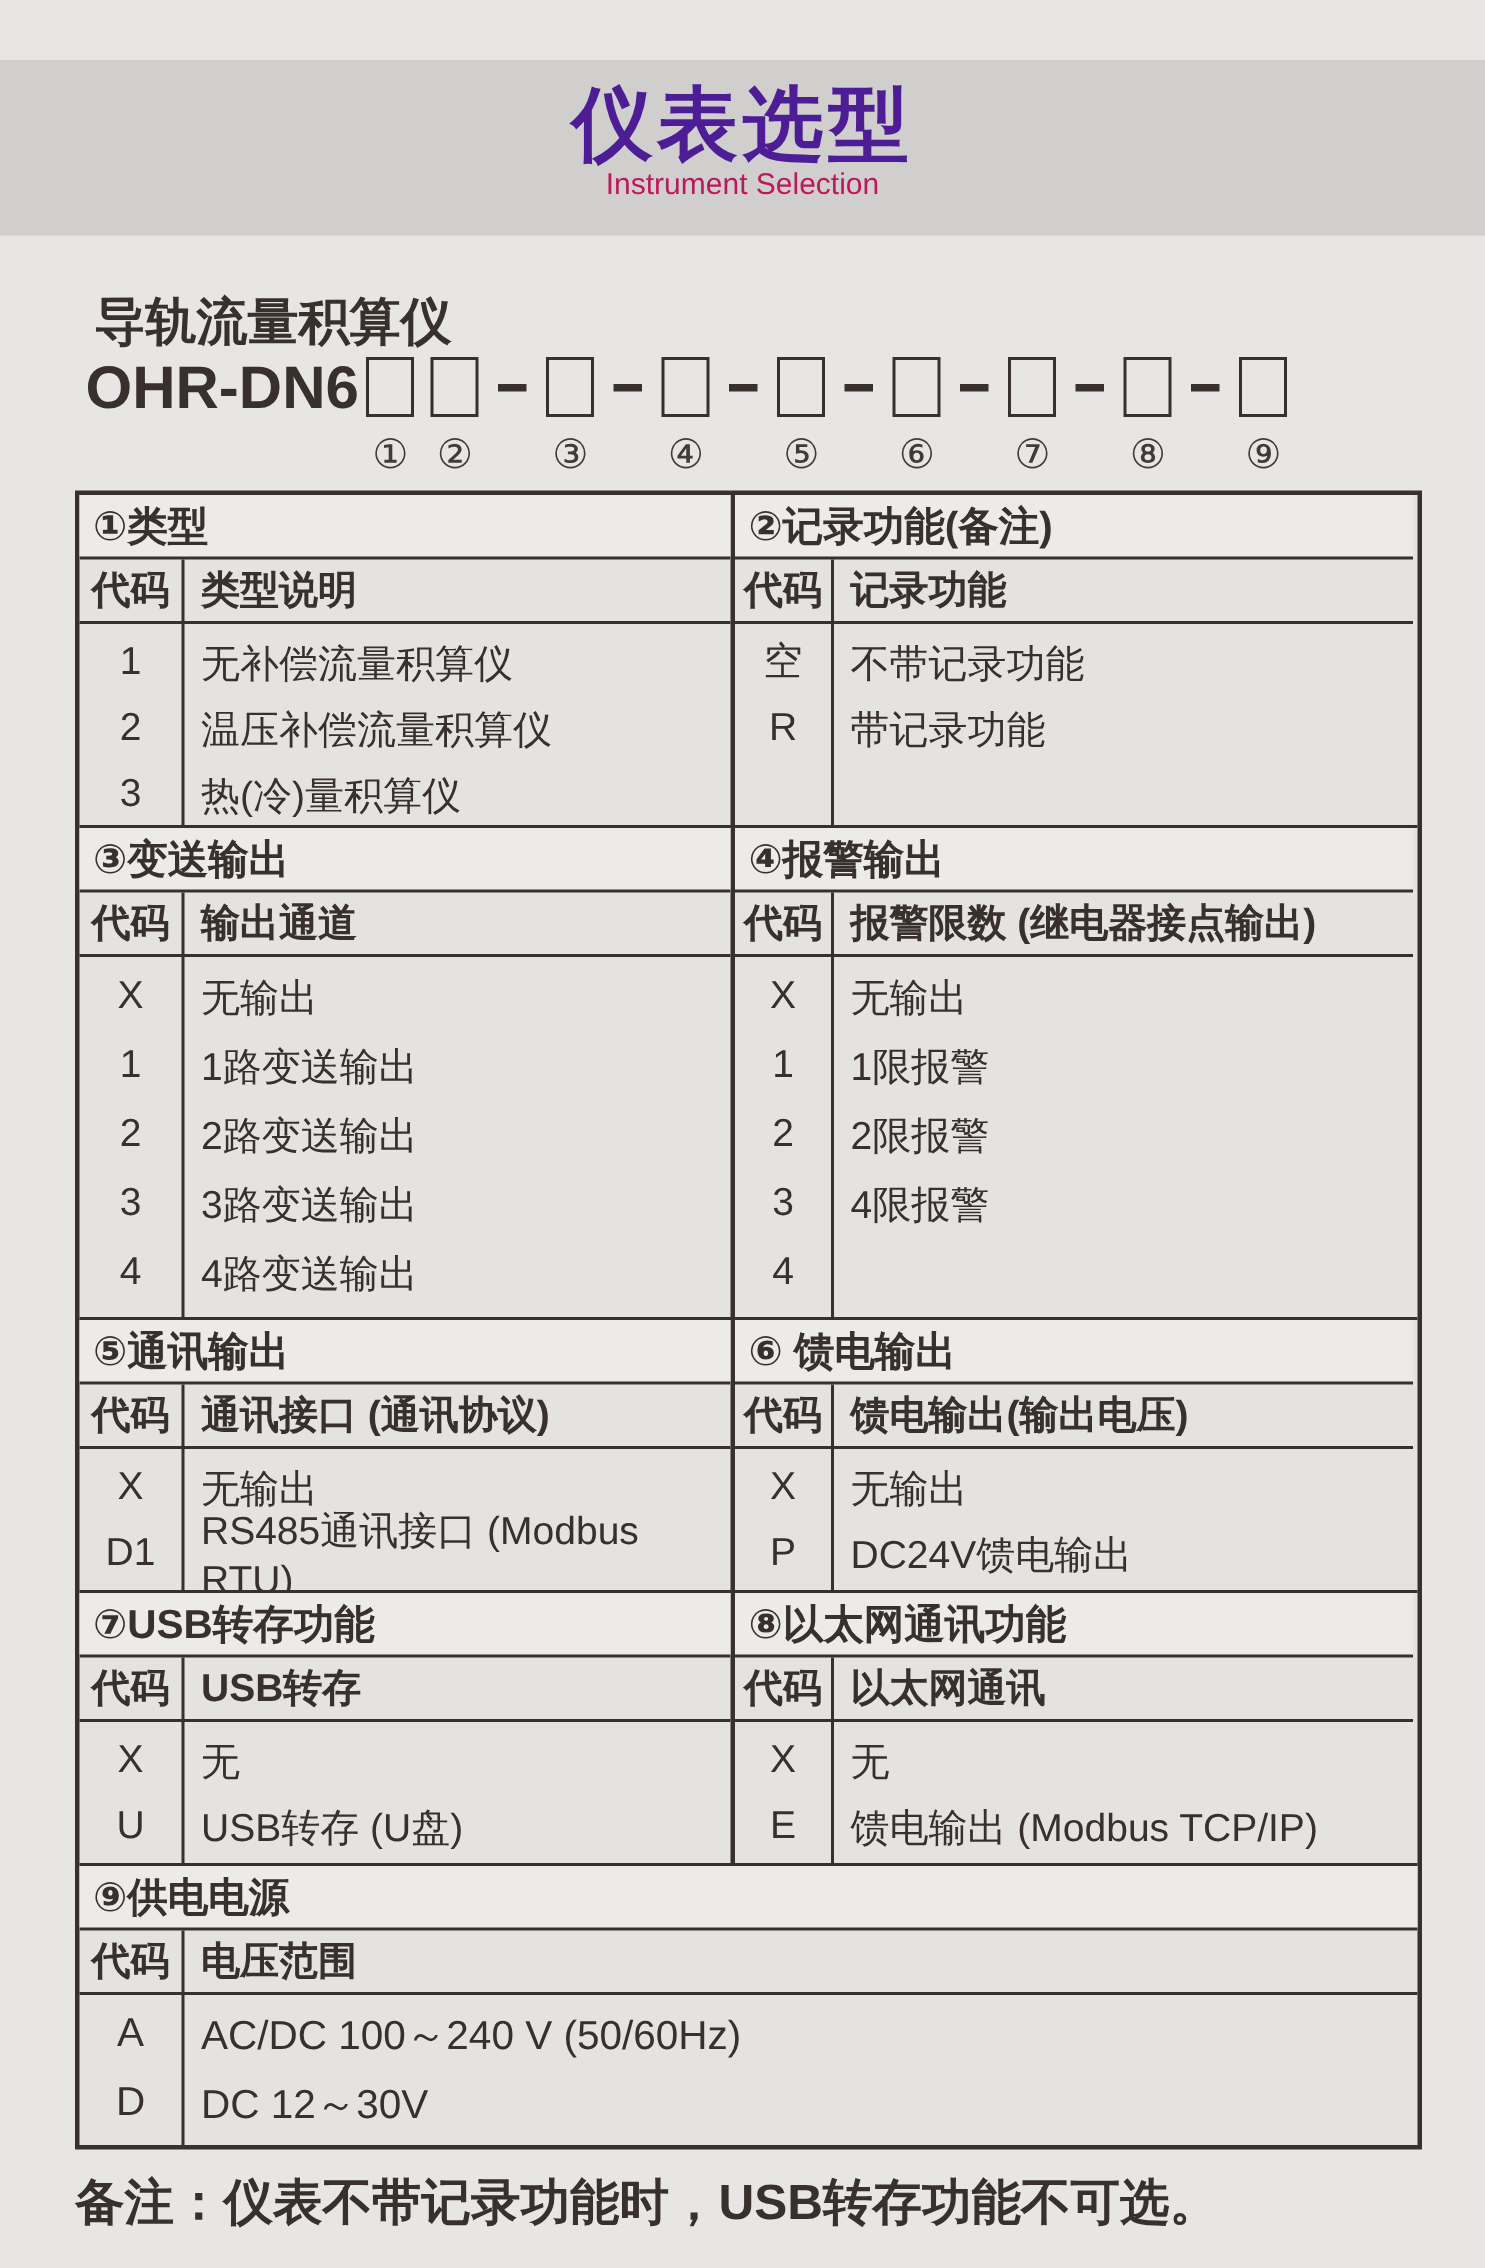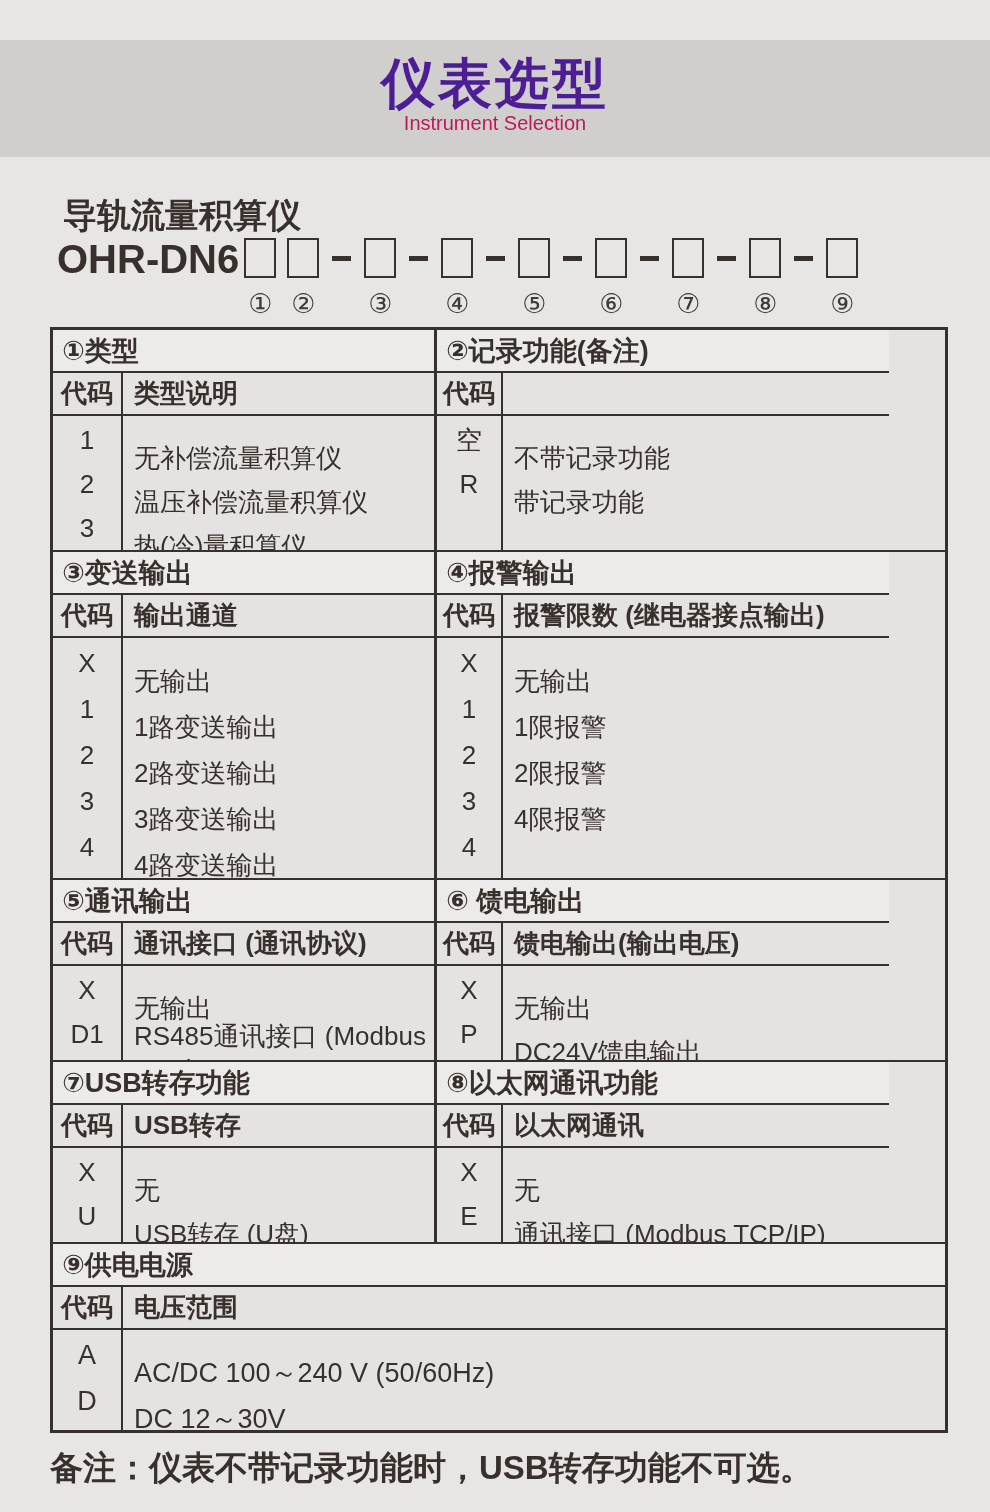--- a/index.html
+++ b/index.html
@@ -80,21 +80,21 @@
   }
   
   .selection-table{
     margin:8px 0 0 50px;
     width:898px;
     border:3px solid var(--line);
     background:var(--cellbg);
   }
   .band{display:flex;}
   .band:not(:last-child){border-bottom:2px solid var(--line);}
-  .half{display:flex;flex-direction:column;width:384px;flex:none;}
+  .half{display:flex;flex-direction:column;width:437px;flex:none;}
   .half.left{border-right:3px solid var(--line);}
   .half.right{width:452px;}
   .half.full{width:892px;}
   .sec-title{
     height:43px;
     display:flex;align-items:center;
     padding-left:9px;
     border-bottom:2px solid var(--line);
     background:var(--titlebg);
     font-size:27px;font-weight:600;
@@ -119,21 +119,21 @@
   .band-c .sec-body{height:94px;}
   .band-d .sec-body{height:94px;}
   .band-e .sec-body{height:100px;}
   .sec-body .line{
     height:44px;
     display:flex;align-items:center;
   }
   .band-b .sec-body .line{height:46px;}
   .band-e .sec-body .line{height:46px;font-size:27px;}
   .sec-body .code-col{padding-top:2px;}
-  .sec-body .desc-col{padding-top:20px;}
+  .sec-body .desc-col{padding-top:4px;}
   .sec-body .code-col .line{justify-content:center;}
   
   .note{
     margin:13px 0 0 50px;
     font-size:33px;
     font-weight:600;
   }
 </style>
 </head>
 <body>
@@ -211,20 +211,21 @@
           <div class="line">无补偿流量积算仪</div>
           <div class="line">温压补偿流量积算仪</div>
           <div class="line">热(冷)量积算仪</div>
         </div>
       </div>
     </div>
     <div class="half right">
       <div class="sec-title">②记录功能(备注)</div>
       <div class="sec-head">
         <div class="code-col">代码</div>
+        <div class="desc-col">记录功能</div>
       </div>
       <div class="sec-body">
         <div class="code-col">
           <div class="line">空</div>
           <div class="line">R</div>
         </div>
         <div class="desc-col">
           <div class="line">不带记录功能</div>
           <div class="line">带记录功能</div>
         </div>
@@ -341,21 +342,21 @@
         <div class="code-col">代码</div>
         <div class="desc-col">以太网通讯</div>
       </div>
       <div class="sec-body">
         <div class="code-col">
           <div class="line">X</div>
           <div class="line">E</div>
         </div>
         <div class="desc-col">
           <div class="line">无</div>
-          <div class="line">通讯接口 (Modbus TCP/IP)</div>
+          <div class="line">馈电输出 (Modbus TCP/IP)</div>
         </div>
       </div>
     </div>
   </div>
 
   <div class="band band-e">
     <div class="half full">
       <div class="sec-title">⑨供电电源</div>
       <div class="sec-head">
         <div class="code-col">代码</div>

